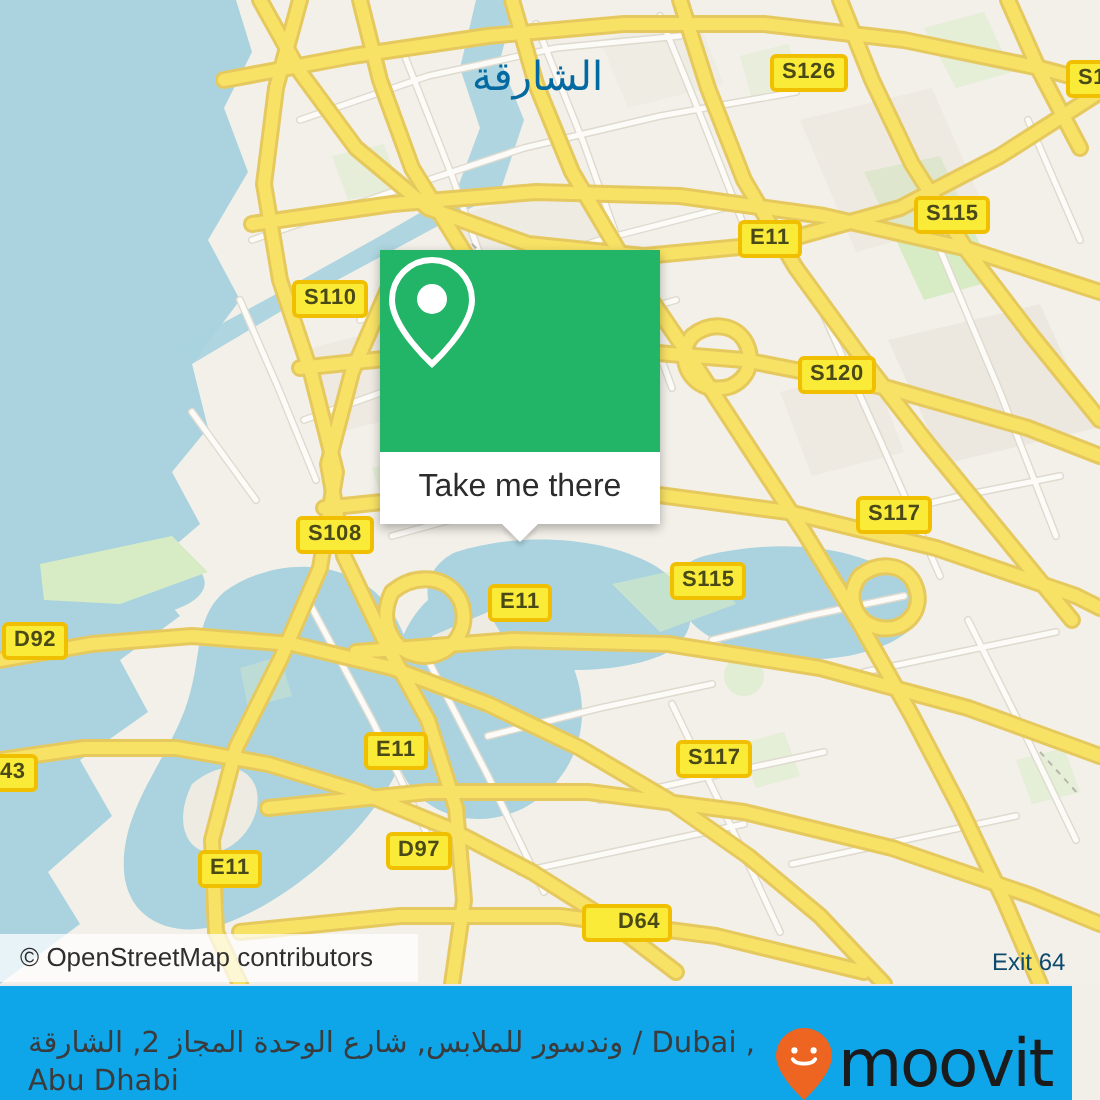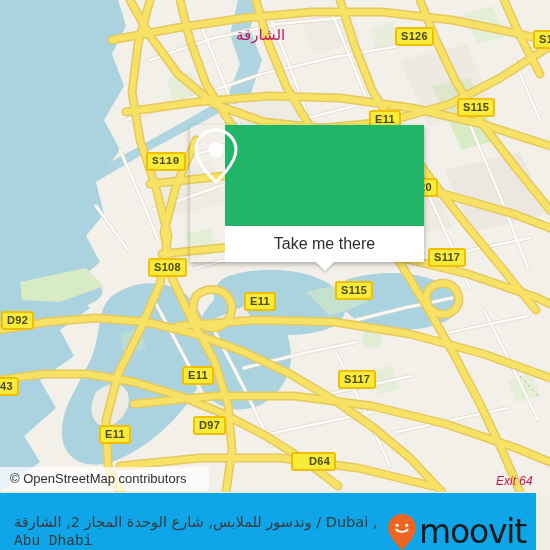--- a/index.html
+++ b/index.html
@@ -29,31 +29,30 @@
     font-weight: bold;
     font-size: 11px;
     line-height: 12px;
     padding: 1px 4px 2px 4px;
     letter-spacing: 0.3px;
     white-space: nowrap;
     font-family: "Liberation Sans", sans-serif;
   }
   .city-label {
     position: absolute;
-    color: #be185d;
-    font-size: 15px;
+    color: #0369a1;
+    font-size: 20px;
     font-family: "DejaVu Sans", sans-serif;
     white-space: nowrap;
     direction: rtl;
   }
   .exit-label {
     position: absolute;
-    color: #be185d;
+    color: #0c4a6e;
     font-size: 12px;
-    font-style: italic;
     font-family: "Liberation Sans", sans-serif;
     white-space: nowrap;
   }
 
   
   #attribution {
     position: absolute;
     left: 0; top: 467px;
     background: rgba(255,255,255,0.72);
     color: #2e2e2e;
@@ -61,23 +60,22 @@
     line-height: 18px;
     padding: 3px 22px 3px 10px;
     font-family: "Liberation Sans", sans-serif;
     white-space: nowrap;
   }
 
   
   #card {
     position: absolute;
     left: 190px; top: 125px;
-    width: 199px;
+    width: 140px;
     box-shadow: 0 2px 5px rgba(0,0,0,0.30);
-    padding-left: 35px;
   }
   #card-header {
     width: 100%; height: 101px;
     background: #22b467;
     display: flex; align-items: center; justify-content: center;
   }
   #card-footer {
     width: 100%; height: 36px;
     background: #ffffff;
     display: flex; align-items: center; justify-content: center;
@@ -110,21 +108,21 @@
     flex: 1 1 auto;
     padding-left: 14px;
     padding-right: 6px;
     color: #3b3b3b;
     font-size: 14.5px;
     line-height: 19px;
     font-family: "DejaVu Sans", sans-serif;
     overflow: hidden;
   }
   #place-line1 { white-space: nowrap; }
-  #place-line2 { white-space: nowrap; font-family: Liberation Mono, monospace; }
+  #place-line2 { white-space: nowrap; }
   #brand {
     flex: 0 0 auto;
     display: flex; align-items: center;
     padding-right: 10px;
     margin-top: 20px;
   }
   #brand-name {
     color: #1b1b1b;
     font-size: 33px;
     letter-spacing: -1.2px;
@@ -309,25 +307,25 @@
 
       <path class="tr" d="M236,122 L252,138" stroke-width="3" stroke-dasharray="3 3"></path>
       <path class="tr" d="M520,376 L540,398" stroke-width="3" stroke-dasharray="3 3"></path>
     </svg>
 
     <div class="city-label" style="left:236px; top:26px;">الشارقة</div>
 
     <div class="exit-label" style="left:496px; top:474px;">Exit 64</div>
 
     <div id="shield-host">
-        <div class="shield" style="left: 395px; top: 27px;">S126</div>
+        <div class="shield" style="left: 385px; top: 27px;">S126</div>
         <div class="shield" style="left: 533px; top: 30px;">S1</div>
         <div class="shield" style="left: 457px; top: 98px;">S115</div>
         <div class="shield" style="left: 369px; top: 110px;">E11</div>
-        <div class="shield" style="left: 146px; top: 152px; font-family: Liberation Mono, monospace;">S110</div>
+        <div class="shield" style="left: 146px; top: 140px;">S110</div>
         <div class="shield" style="left: 399px; top: 178px;">S120</div>
         <div class="shield" style="left: 148px; top: 230px; margin-top: 28px;">S108</div>
         <div class="shield" style="left: 428px; top: 248px;">S117</div>
         <div class="shield" style="left: 244px; top: 292px;">E11</div>
         <div class="shield" style="left: 335px; top: 281px;">S115</div>
         <div class="shield" style="left: 1px; top: 311px;">D92</div>
         <div class="shield" style="left: 182px; top: 366px;">E11</div>
         <div class="shield" style="left: 338px; top: 370px;">S117</div>
         <div class="shield" style="left: -6px; top: 377px;">43</div>
         <div class="shield" style="left: 99px; top: 425px;">E11</div>

